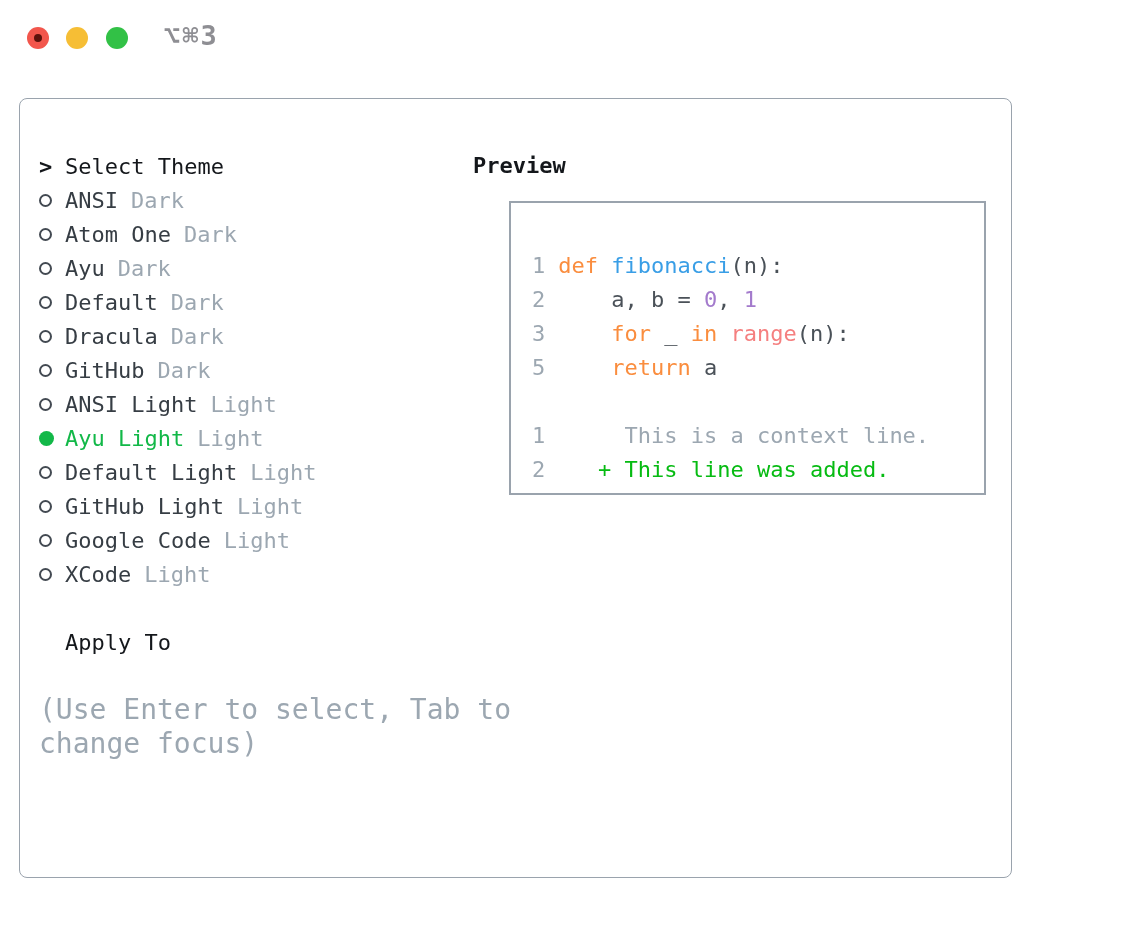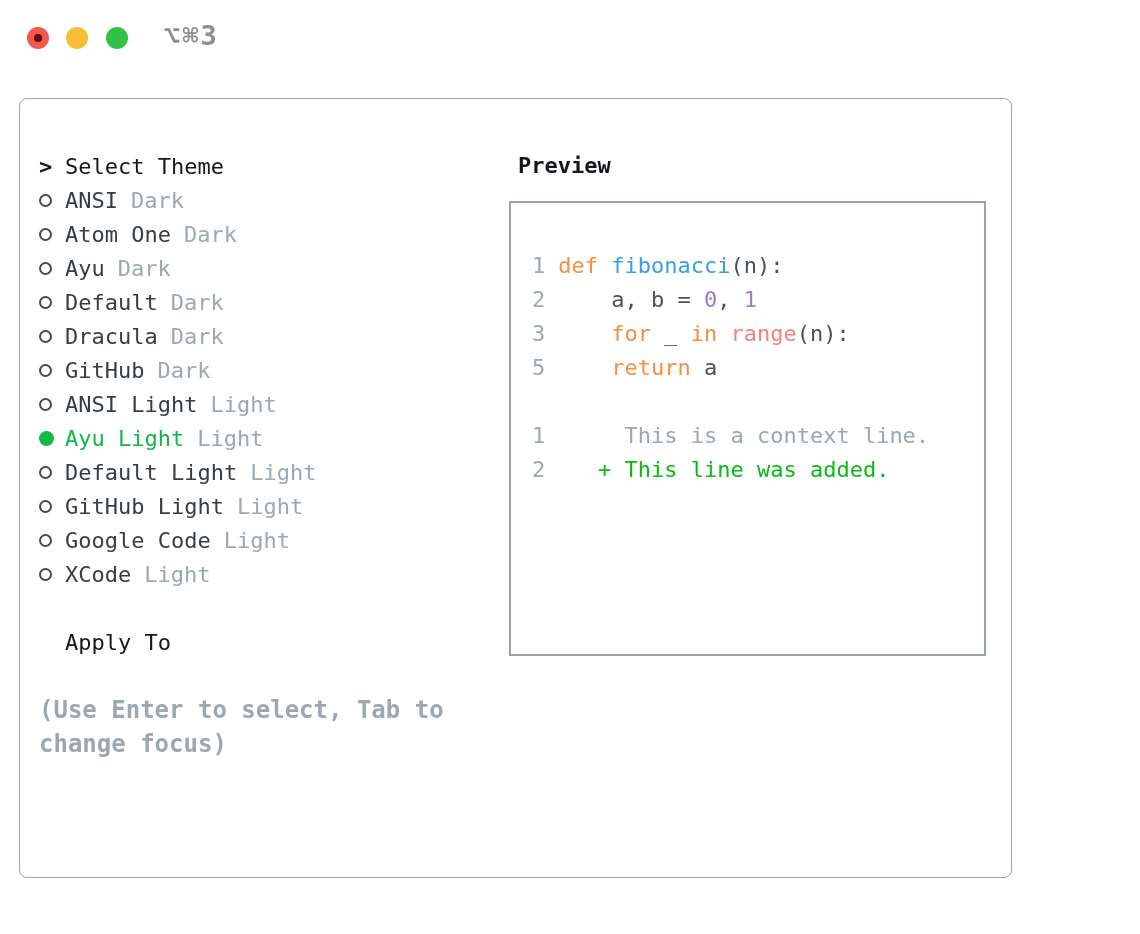--- a/index.html
+++ b/index.html
@@ -54,28 +54,28 @@
   .theme-col{position:absolute;left:19px;top:50px;}
   .row{display:flex;align-items:center;height:34px;font-size:22px;color:var(--text-dark);}
   .row .mk{width:26px;flex:none;display:flex;align-items:center;color:var(--text-black);font-weight:bold;}
   .radio{width:13px;height:13px;border-radius:50%;border:2px solid #434a52;}
   .radio.sel{width:15px;height:15px;border:none;background:var(--accent-green);}
   .tname{white-space:pre;}
   .tname.sel{color:var(--accent-green);}
   .tvariant{white-space:pre;color:var(--text-muted);margin-left:13px;}
   .hdr{font-weight:normal;color:var(--text-black);white-space:pre;}
   .spacer{height:34px;}
-  .hint{height:34px;line-height:34px;font-size:24px;color:var(--text-muted);white-space:pre;font-weight:bold;}
+  .hint{height:34px;line-height:34px;font-size:28px;color:var(--text-muted);white-space:pre;}
   
   .preview-title{
-    position:absolute;left:498px;top:50px;height:34px;line-height:34px;
+    position:absolute;left:453px;top:50px;height:34px;line-height:34px;
     font-size:22px;font-weight:bold;color:var(--text-black);
   }
   .preview-box{
-    position:absolute;left:489px;top:102px;width:477px;height:455px;
+    position:absolute;left:489px;top:102px;width:477px;height:294px;
     border:2px solid var(--border-gray);background:#fff;
     padding:46px 0 0 21px;overflow:hidden;
   }
   .cline{height:34px;line-height:34px;font-size:22px;white-space:pre;color:var(--code-plain);}
   .ln{color:var(--text-muted);padding-right:13px;}
   .tk-kw{color:var(--keyword-orange);}
   .tk-fn{color:var(--function-blue);}
   .tk-bi{color:var(--builtin-coral);}
   .tk-nu{color:var(--number-purple);}
   .tk-pl{color:var(--code-plain);}

